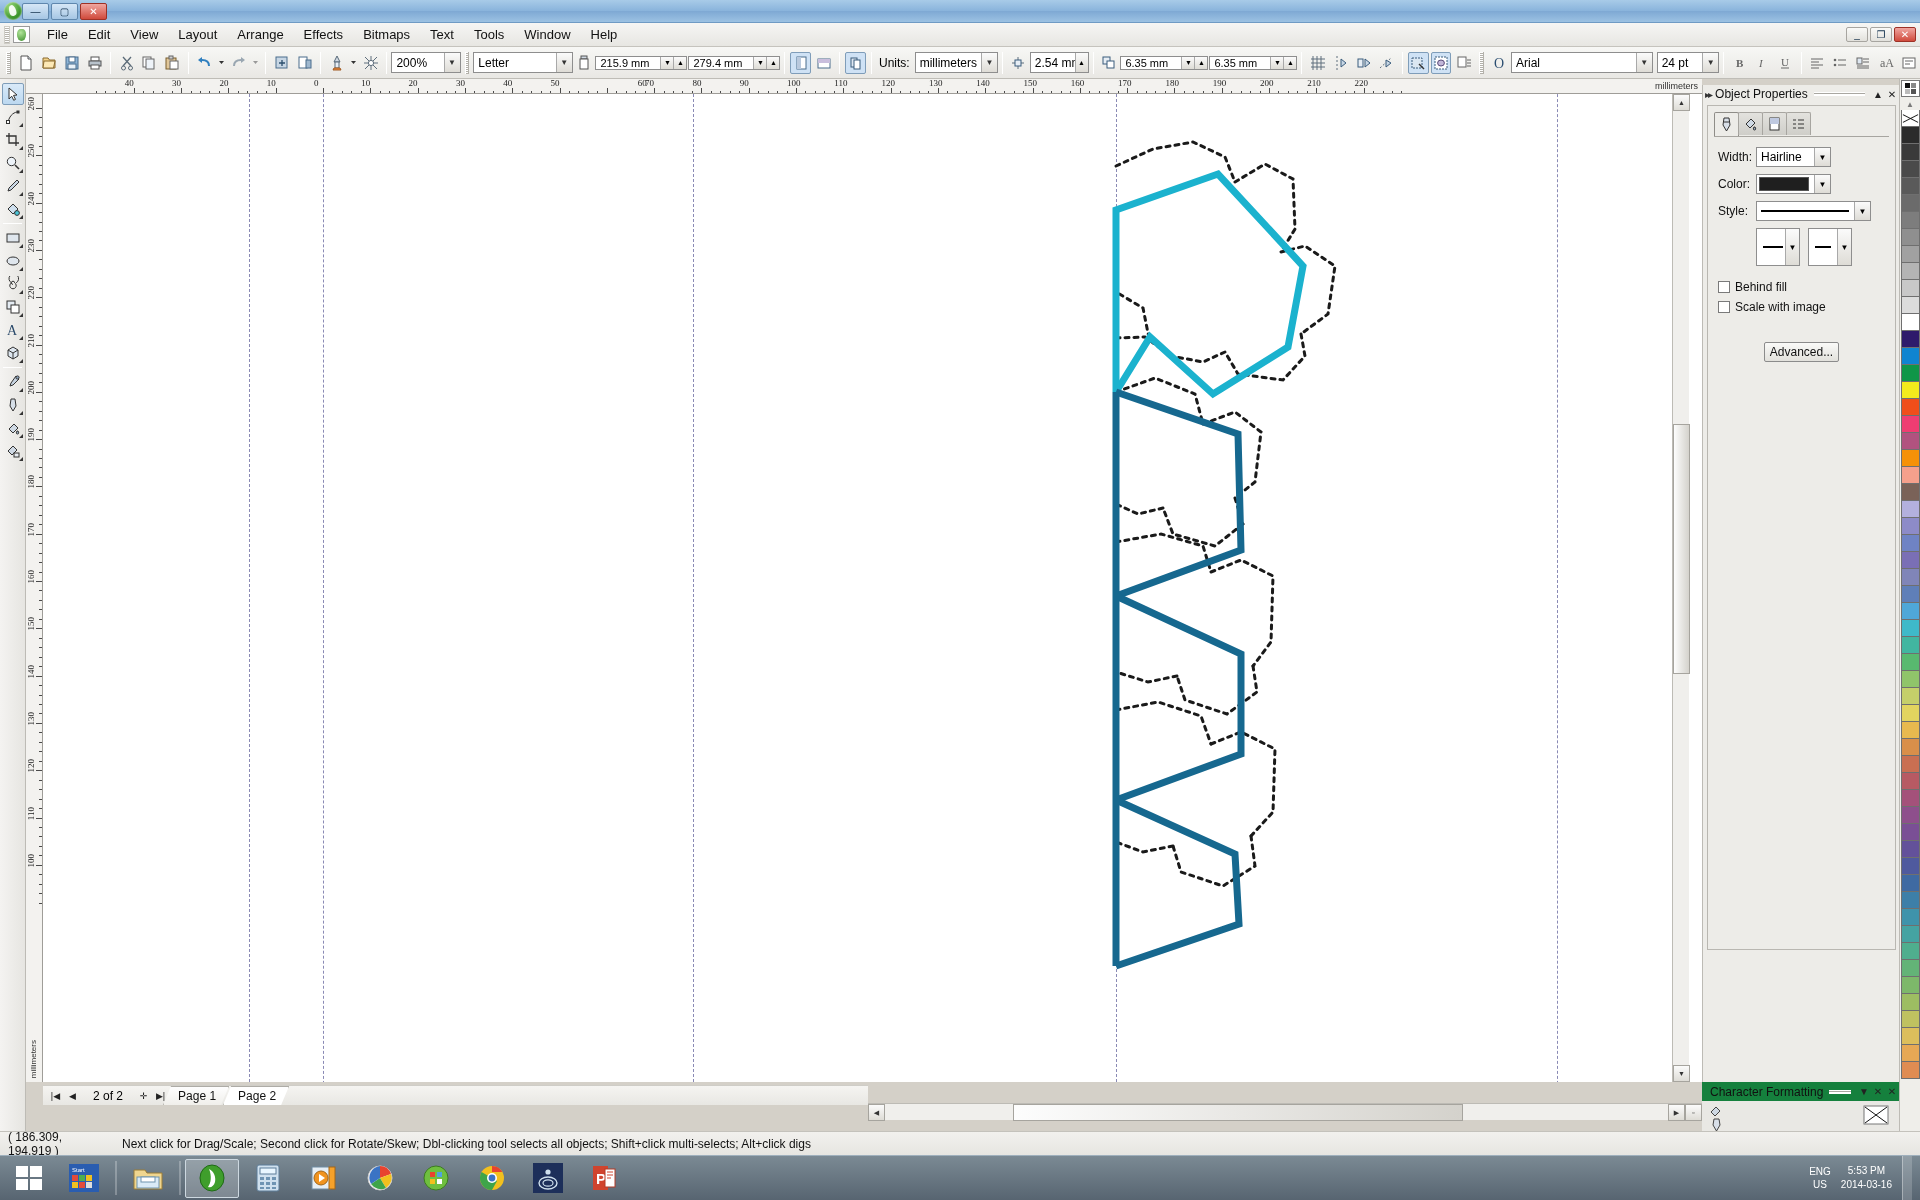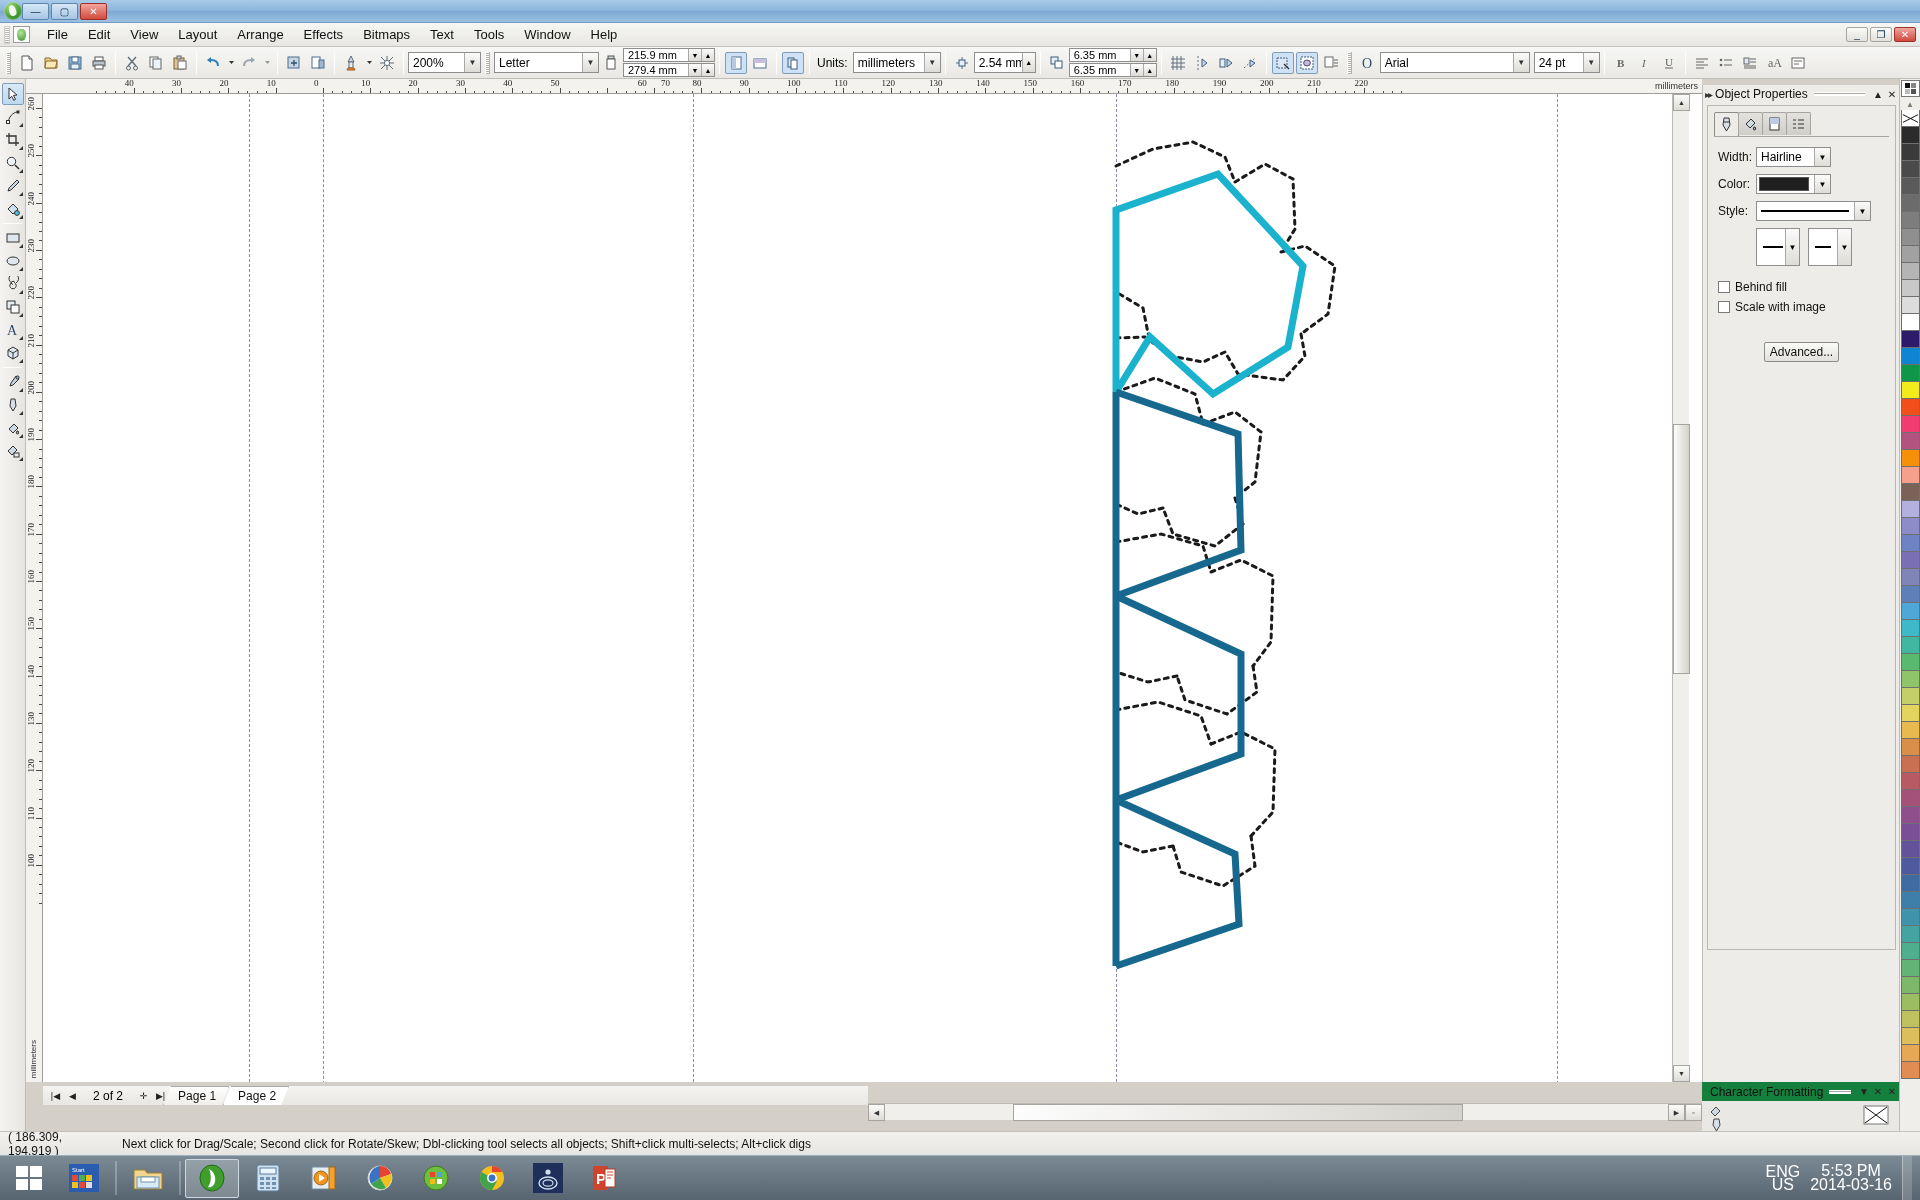--- a/index.html
+++ b/index.html
@@ -81,21 +81,21 @@
     display:flex;align-items:center;justify-content:center;font-size:8px;color:#333;
   }
   .spin{
     height:21px;border:1px solid #8e8e8e;background:#fff;display:flex;align-items:center;
     font-size:12px;padding-left:4px;position:relative;color:#000;
   }
   .spin .sbtns{position:absolute;right:0;top:0;height:19px;width:26px;display:flex;}
   .spin .sb{width:13px;height:19px;background:linear-gradient(180deg,#fbfbfb,#dedcd6);
     border-left:1px solid #a9a9a9;display:flex;align-items:center;justify-content:center;font-size:7px;}
   .lbl{font-size:12px;color:#000;margin:0 5px 0 3px;}
-  .dualspin{display:flex;flex-direction:column;gap:1px;}
+  .dualspin{display:flex;flex-direction:row;gap:1px;}
   .dualspin .spin{height:14px;font-size:11px;}
   .dualspin .spin .sbtns{height:12px;}
   .dualspin .spin .sb{height:12px;}
 
   
   .toolbox{
     position:absolute;left:0;top:79px;width:26px;height:1052px;
     background:linear-gradient(90deg,#f4f3f1,#e6e5e1);
     border-right:1px solid #bdbbb5;padding-top:3px;
   }
@@ -236,21 +236,21 @@
   .taskbar{
     position:absolute;left:0;top:1155px;width:1920px;height:45px;
     background:linear-gradient(180deg, rgba(118,134,145,.95), rgba(83,97,110,.97));
     border-top:1px solid #9fb0bd;display:flex;align-items:center;
   }
   .tb-start{width:54px;height:39px;margin-left:2px;display:flex;align-items:center;justify-content:center;}
   .tbi{width:54px;height:39px;margin:0 1px;display:flex;align-items:center;justify-content:center;
      border:1px solid transparent;border-radius:2px;}
   .tbi.run{border-color:#cdd8e0;background:rgba(255,255,255,.22);}
   .tb-div{width:2px;height:34px;background:rgba(255,255,255,.25);margin:0 3px;}
-  .tray{margin-left:auto;display:flex;align-items:center;color:#fff;font-size:16px;padding-right:8px;gap:10px;}
+  .tray{margin-left:auto;display:flex;align-items:center;color:#fff;font-size:10px;padding-right:8px;gap:10px;}
   .tray .lang{text-align:center;line-height:13px;}
   .tray .clock{text-align:center;line-height:14px;}
   .showdesk{width:10px;height:45px;background:rgba(255,255,255,.18);border-left:1px solid rgba(255,255,255,.35);}
 </style>
 </head>
 <body>
 
 <div class="app">
 
   <div class="titlebar">
@@ -775,21 +775,21 @@
       <div class="rtick" style="left: 552.42px; top: 12px; width: 1px; height: 3px;"></div>
       <div class="rtick" style="left: 561.88px; top: 12px; width: 1px; height: 3px;"></div>
       <div class="rtick" style="left: 571.34px; top: 12px; width: 1px; height: 3px;"></div>
       <div class="rtick" style="left: 580.8px; top: 9px; width: 1px; height: 6px;"></div>
       <div class="rnum" style="left: 571.8px; top: -1px; margin-left: 40px;">60</div>
       <div class="rtick" style="left: 590.26px; top: 12px; width: 1px; height: 3px;"></div>
       <div class="rtick" style="left: 599.72px; top: 12px; width: 1px; height: 3px;"></div>
       <div class="rtick" style="left: 609.18px; top: 12px; width: 1px; height: 3px;"></div>
       <div class="rtick" style="left: 618.64px; top: 12px; width: 1px; height: 3px;"></div>
       <div class="rtick" style="left: 628.1px; top: 9px; width: 1px; height: 6px;"></div>
-      <div class="rnum" style="left: 619.1px; top: -1px; margin-left: 16px;">70</div>
+      <div class="rnum" style="left: 619.1px; top: -1px;">70</div>
       <div class="rtick" style="left: 637.56px; top: 12px; width: 1px; height: 3px;"></div>
       <div class="rtick" style="left: 647.02px; top: 12px; width: 1px; height: 3px;"></div>
       <div class="rtick" style="left: 656.48px; top: 12px; width: 1px; height: 3px;"></div>
       <div class="rtick" style="left: 665.94px; top: 12px; width: 1px; height: 3px;"></div>
       <div class="rtick" style="left: 675.4px; top: 9px; width: 1px; height: 6px;"></div>
       <div class="rnum" style="left: 666.4px; top: -1px;">80</div>
       <div class="rtick" style="left: 684.86px; top: 12px; width: 1px; height: 3px;"></div>
       <div class="rtick" style="left: 694.32px; top: 12px; width: 1px; height: 3px;"></div>
       <div class="rtick" style="left: 703.78px; top: 12px; width: 1px; height: 3px;"></div>
       <div class="rtick" style="left: 713.24px; top: 12px; width: 1px; height: 3px;"></div>

